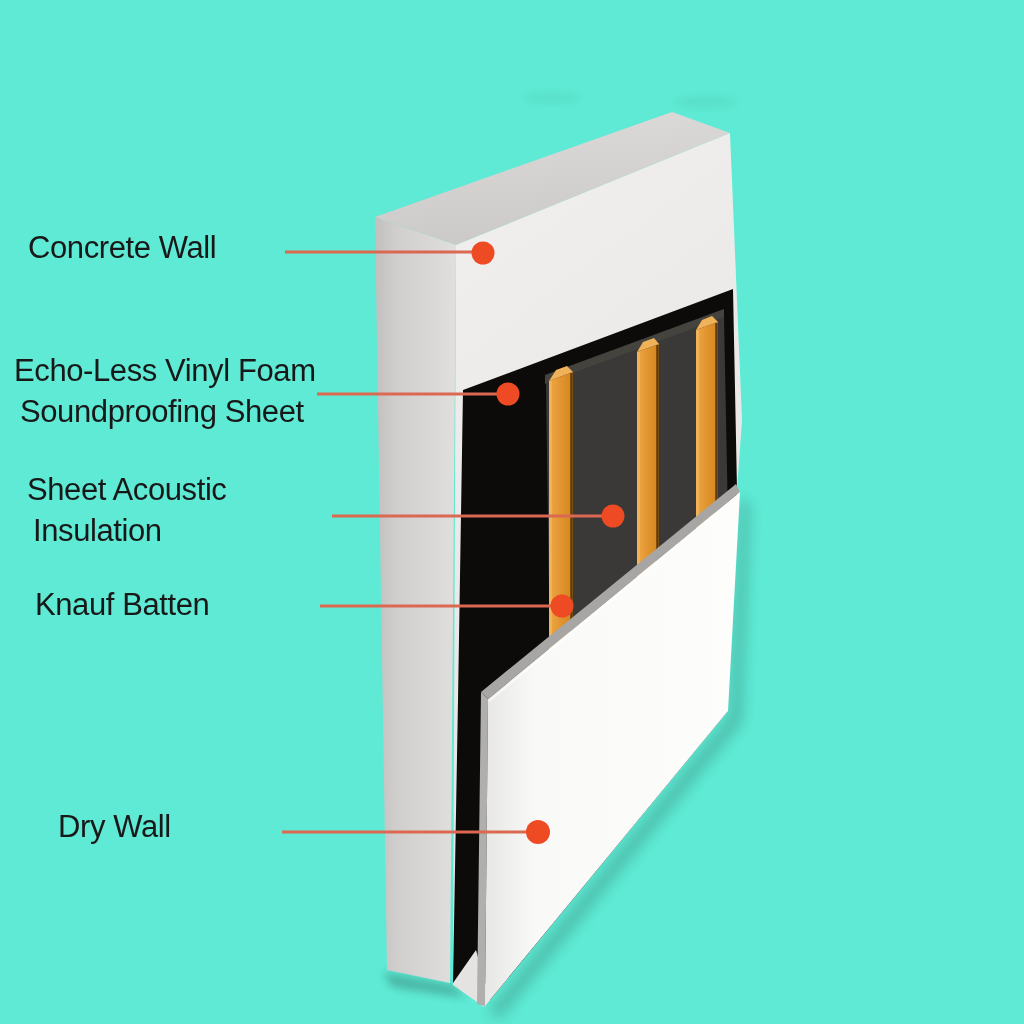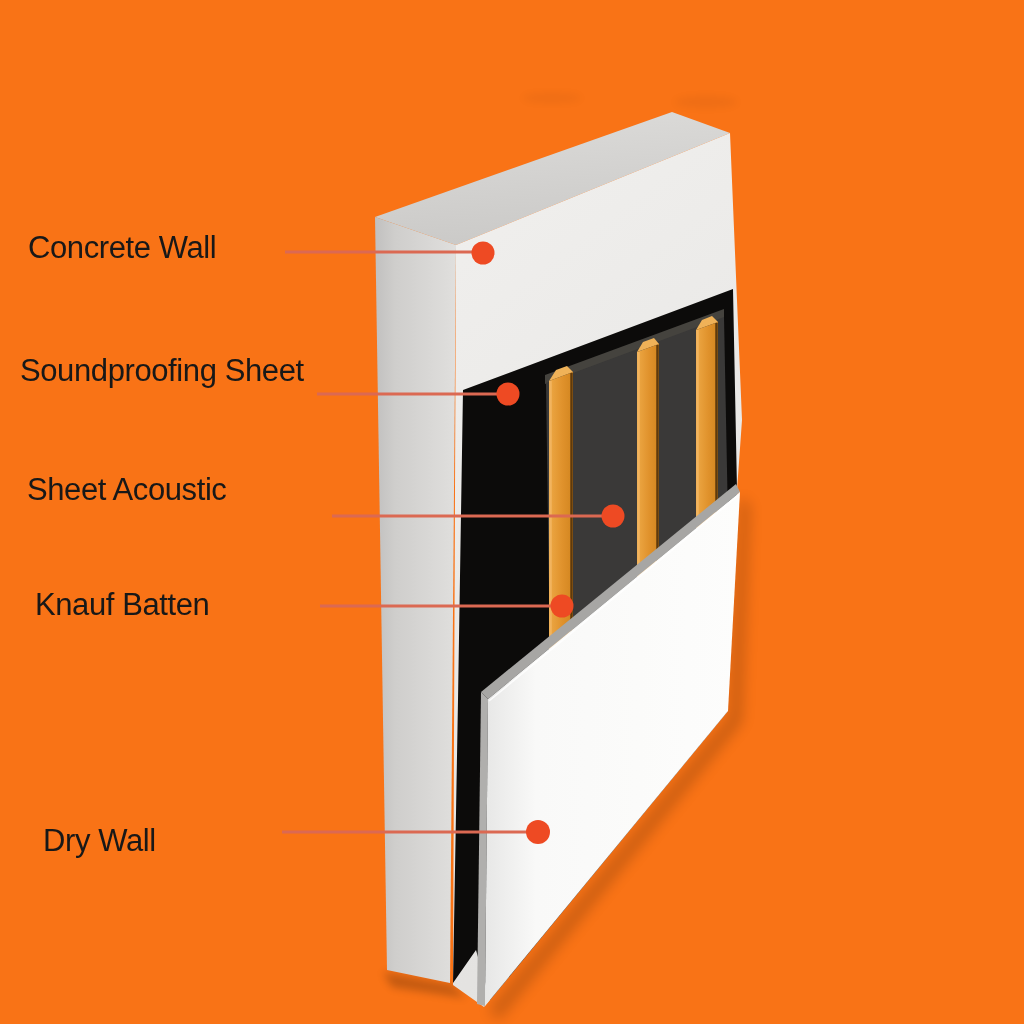--- a/index.html
+++ b/index.html
@@ -1,26 +1,26 @@
 <!DOCTYPE html>
 <html><head>
 <meta charset="utf-8">
 <style>
   html,body{margin:0;padding:0;background:#ffffff;}
   #stage{
-    position:relative;width:1024px;height:1024px;background:#f97316;
+    position:relative;width:1024px;height:1024px;background:#5eead4;
     font-family:"Liberation Sans", sans-serif;overflow:hidden;
   }
   #diagram-svg{position:absolute;left:0;top:0;width:1024px;height:1024px;}
   .callout{
     position:absolute;color:#181818;font-size:31px;line-height:41px;
     letter-spacing:-0.4px;white-space:nowrap;
   }
   .callout span{display:block;}
-  .callout span.indent{padding-left:6px;text-align:center;}
+  .callout span.indent{padding-left:6px;}
 </style>
 </head>
 <body>
 
 <div id="stage">
 
   <svg id="diagram-svg" viewBox="0 0 1024 1024">
     <defs>
       <linearGradient id="gradTop" x1="0" y1="0" x2="0.2" y2="1">
         <stop offset="0" stop-color="#DDDCDA"></stop>
@@ -111,28 +111,30 @@
       <circle cx="562" cy="606" r="11.5"></circle>
       <circle cx="538" cy="832" r="12"></circle>
     </g>
   </svg>
 
   <div class="callout" style="left:28px;top:227px;">
     <span>Concrete Wall</span>
   </div>
 
   <div class="callout" style="left:14px;top:350px;">
+    <span>Echo-Less Vinyl Foam</span>
     <span class="indent">Soundproofing Sheet</span>
   </div>
 
   <div class="callout" style="left:27px;top:469px;">
     <span>Sheet Acoustic</span>
+    <span class="indent">Insulation</span>
   </div>
 
   <div class="callout" style="left:35px;top:584px;">
     <span>Knauf Batten</span>
   </div>
 
-  <div class="callout" style="left:43px;top:806px;margin-top:14px;">
+  <div class="callout" style="left:58px;top:806px;">
     <span>Dry Wall</span>
   </div>
 
 </div>
 
 </body></html>

